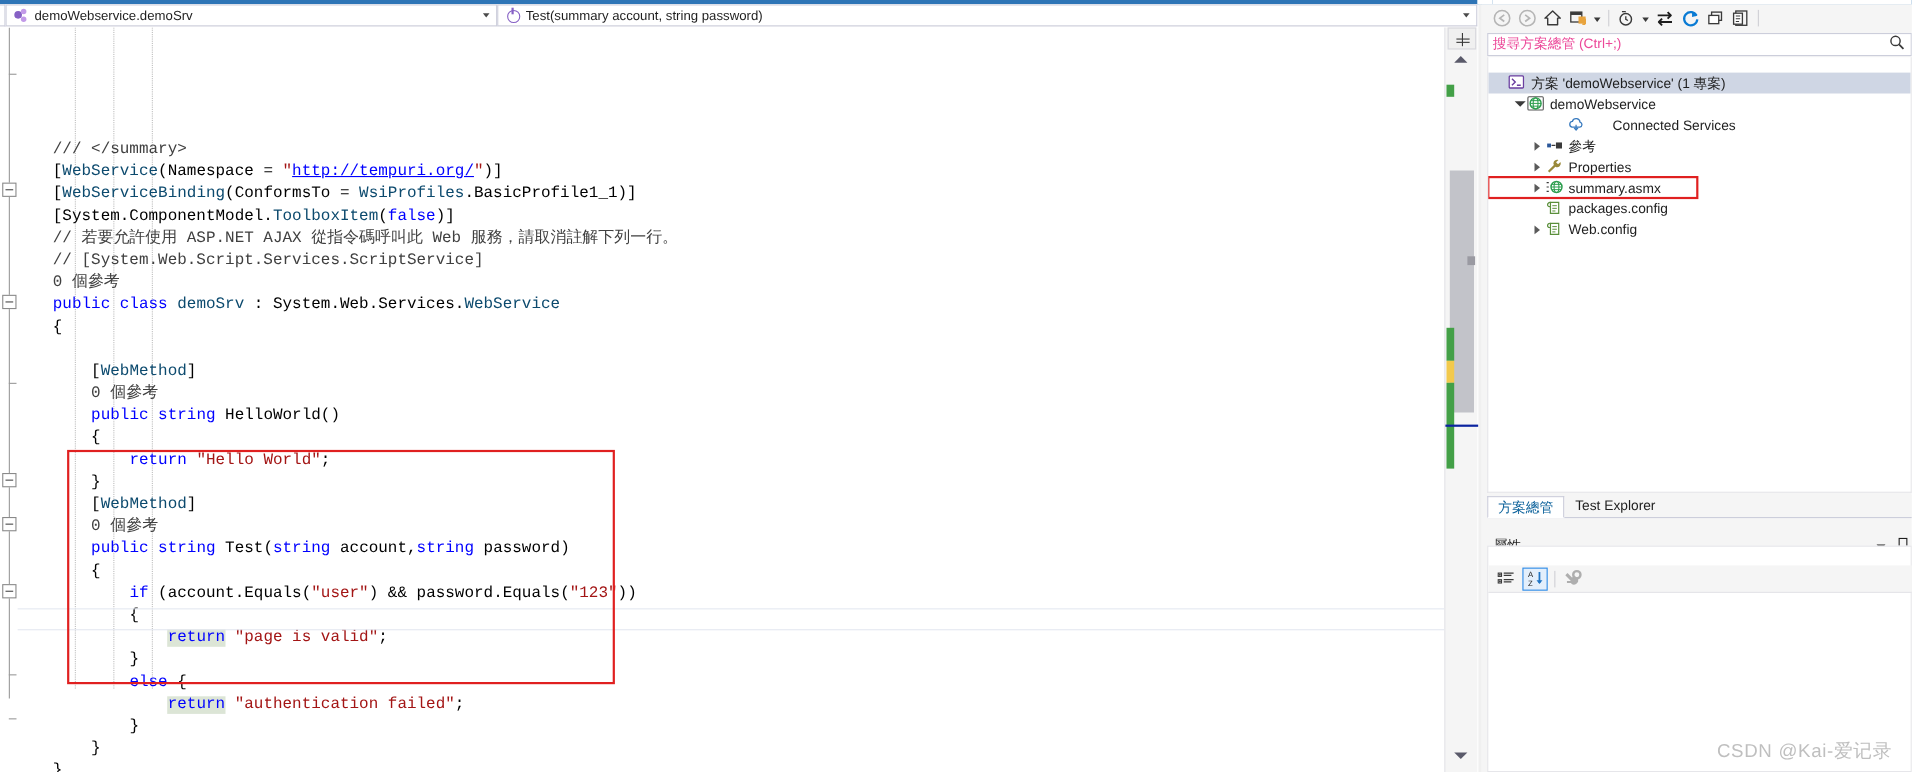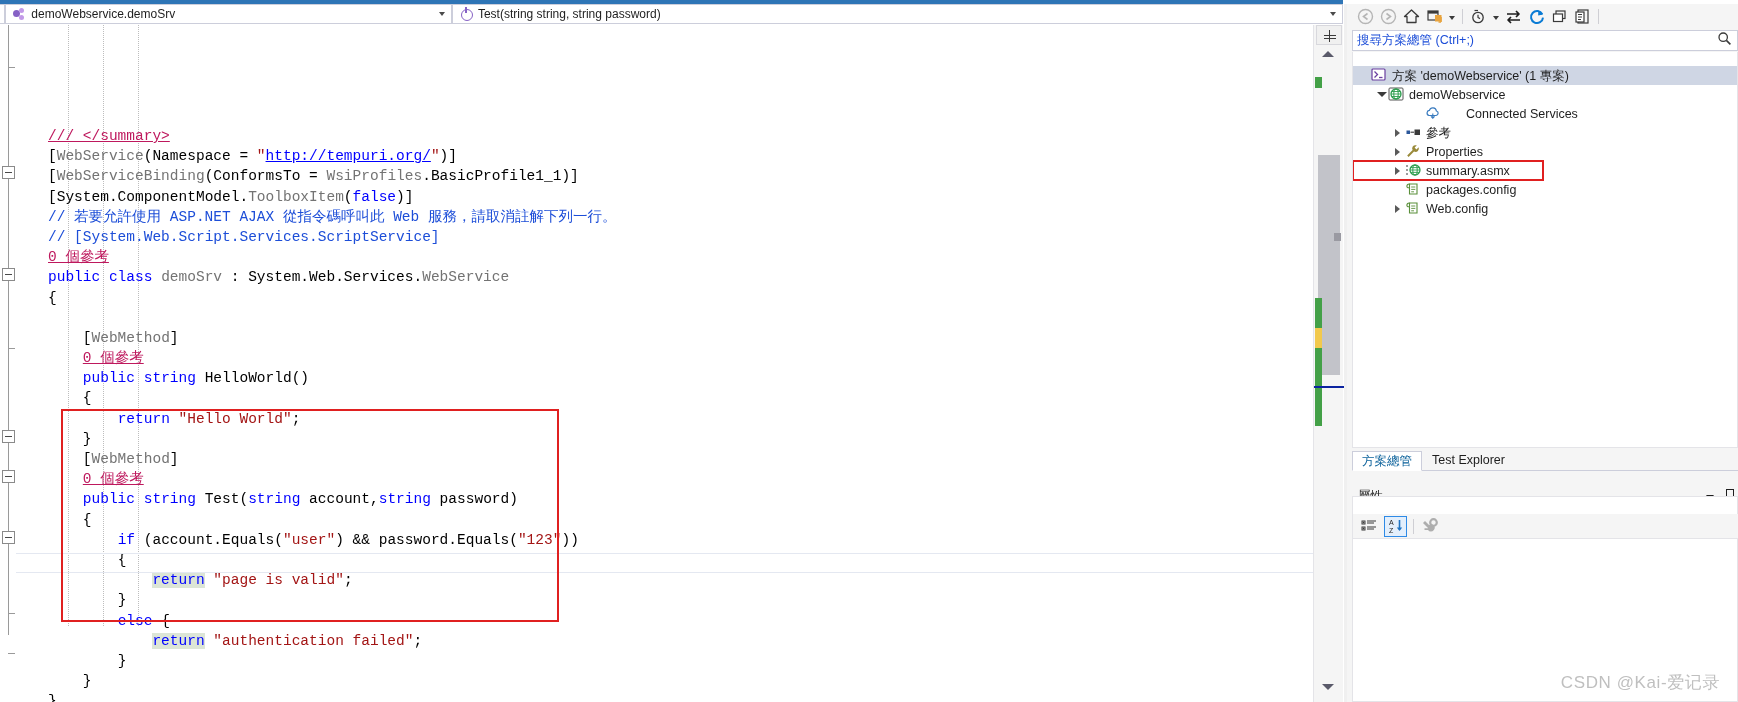--- a/index.html
+++ b/index.html
@@ -120,24 +120,24 @@
   .guide {
     position: absolute; top: 0; width: 0; height: 601px;
     border-left: 1px dotted #bdbdbd;
   }
   .g1 { left: 52px; }
   .g2 { left: 87px; }
   .g3 { left: 122px; }
 
   
   .k  { color: #0000ff; }         
-  .t  { color: #737373; }         
+  .t  { color: #0c4a6e; }         
   .s  { color: #a31515; }         
-  .c  { color: #1d4ed8; }         
-  .cm { color: #be185d; text-decoration: underline; }         
+  .c  { color: #404040; }         
+  .cm { color: #404040; }         
   .p  { color: #000000; }
   .lnk { color: #0000ff; text-decoration: underline; }
   .hl { background: #dce5d6; }
 
   
   .current-line {
     position: absolute; left: 16px; top: 528px; width: 1297px; height: 20px;
     border-top: 1px solid #e4e8f1;
     border-bottom: 1px solid #e4e8f1;
     background: transparent;
@@ -214,21 +214,21 @@
     content:""; position:absolute; left:2px; top:10px; width:0; height:0;
     border-left:3.5px solid transparent; border-right:3.5px solid transparent;
     border-top:4px solid #3a3a3a;
   }
 
   .se-search {
     position: absolute; left: 5px; top: 26px; width: 386px; height: 21px;
     background: #ffffff; border: 1px solid #cccedb;
     display: flex; align-items: center; padding: 0 4px;
   }
-  .se-search .ph { flex:1 1 auto; font-size: 12.5px; color: #1d4ed8; line-height: 19px;}
+  .se-search .ph { flex:1 1 auto; font-size: 12.5px; color: #ec4899; line-height: 19px;}
   .se-search .mag { flex:0 0 16px; }
 
   .se-tree {
     position: absolute; left: 5px; top: 48px; width: 386px; height: 396px;
     background: #ffffff; border: 1px solid #e4e4e8; border-top: none;
     overflow: hidden; padding-top: 14px;
   }
   .tn {
     position: relative; height: 19px; display: flex; align-items: center;
     font-size: 12.5px; color: #1e1e1e; white-space: nowrap;
@@ -342,21 +342,21 @@
 
       <span class="nav-arrow"></span>
     </div>
     <div class="nav-combo second">
       <span class="nav-ico ico-class"></span>
       <span class="ncap">demoWebservice.demoSrv</span>
       <span class="nav-arrow"></span>
     </div>
     <div class="nav-combo third">
       <span class="nav-ico ico-method"></span>
-      <span class="ncap">Test(string string, string password)</span>
+      <span class="ncap">Test(summary account, string password)</span>
       <span class="nav-arrow"></span>
     </div>
   </div>
 
   <div class="editor-wrap">
 
     <div class="indicator-margin">
       <div class="fold-line"></div>
       <div class="fold-tick" style="top:42px;"></div>
       <div class="fold-box" style="top:141px;"></div>

